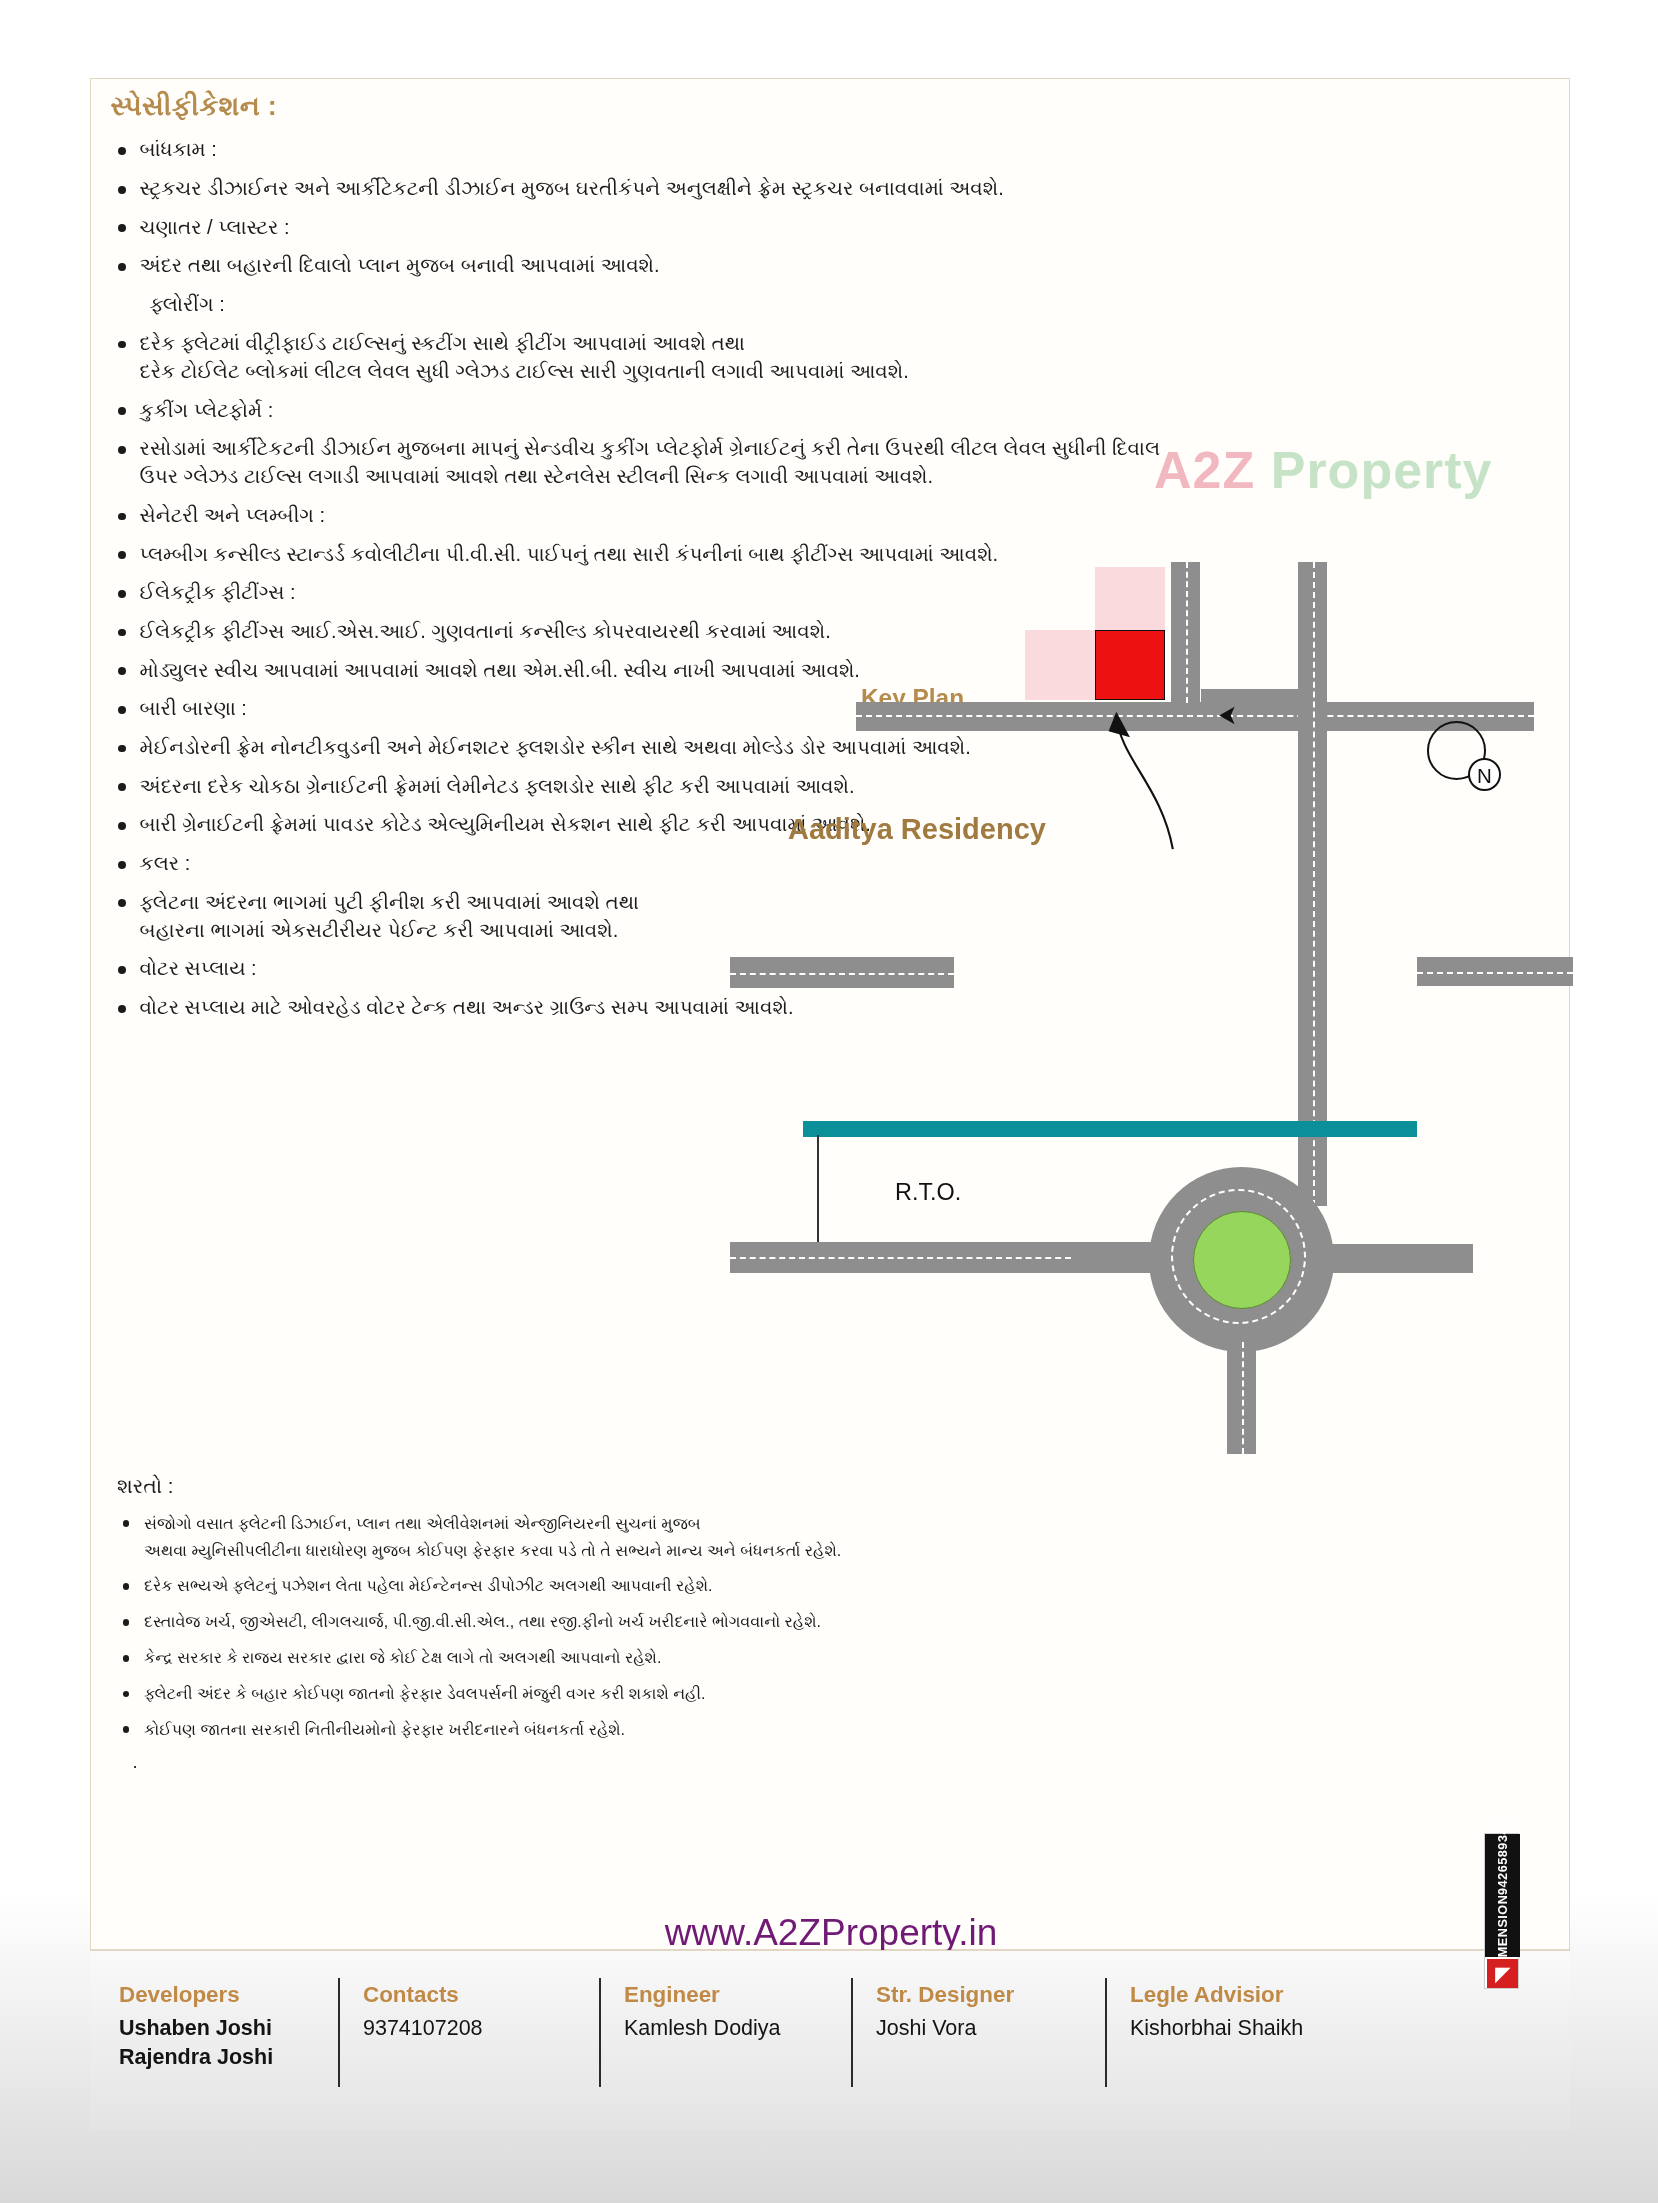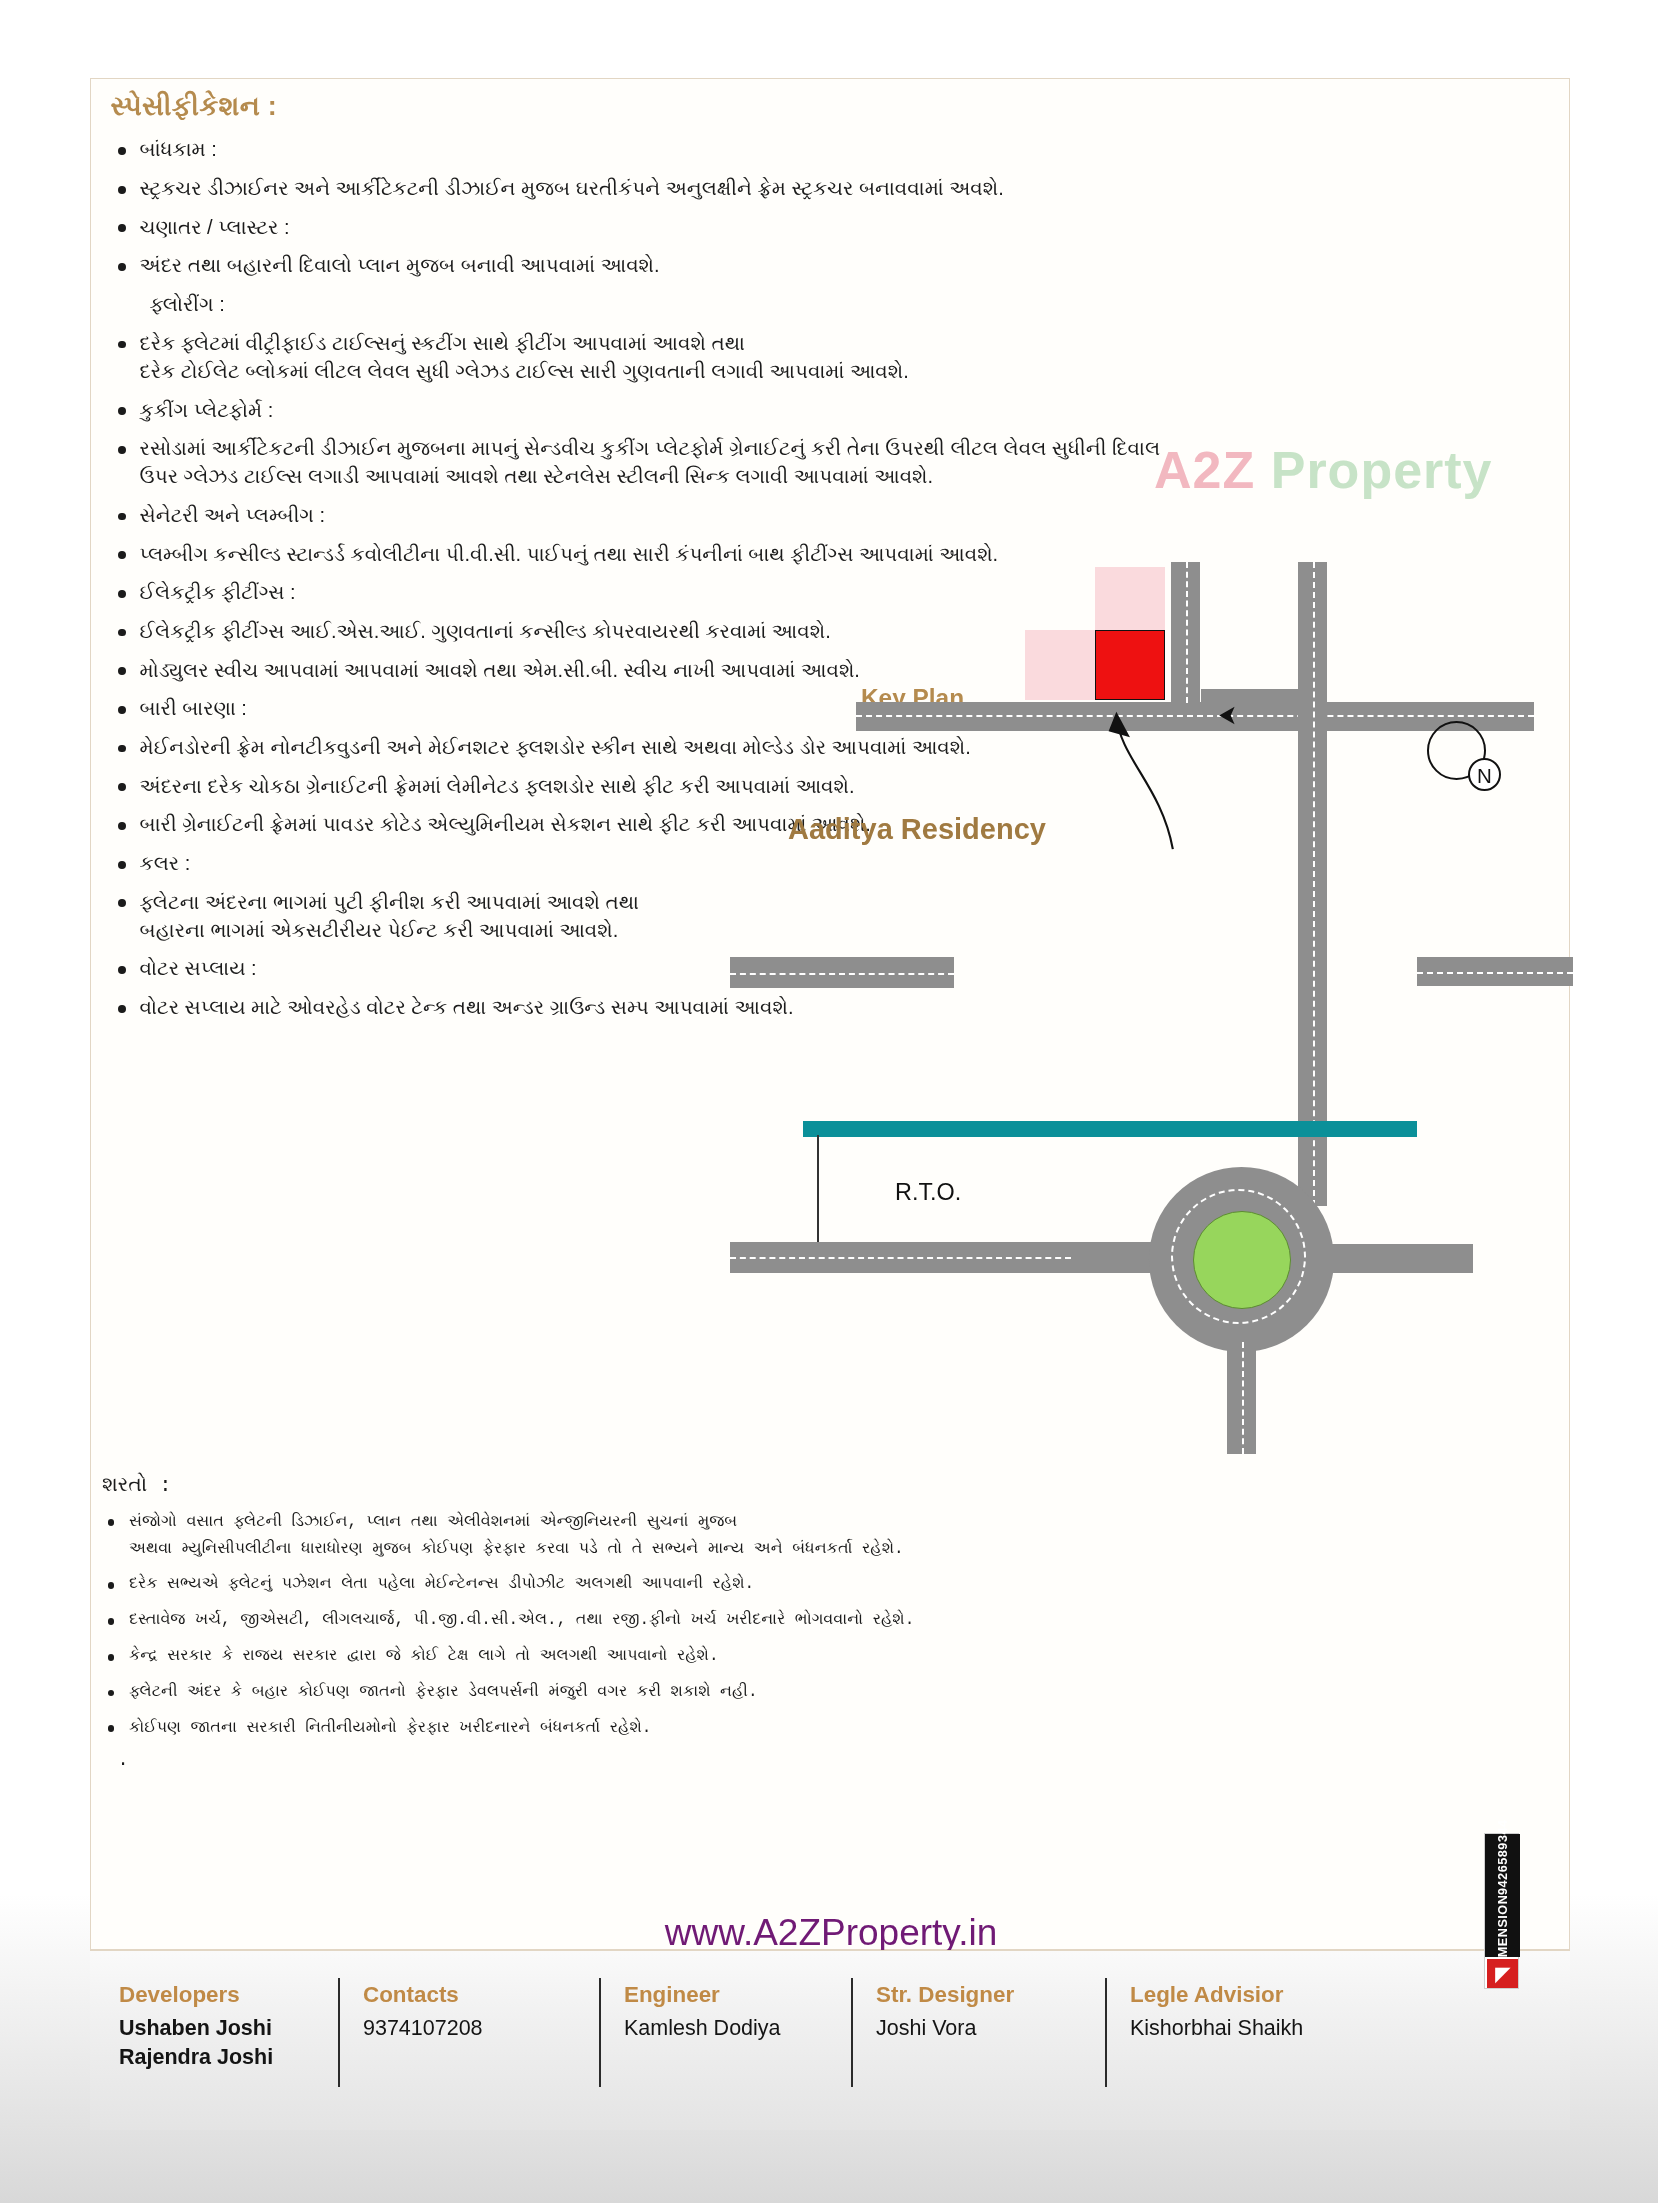--- a/index.html
+++ b/index.html
@@ -44,21 +44,21 @@
   }
   .li-row.bulleted::before {
     content:"";
     position:absolute; left:11.7px; top:11.7px;
     width:7.8px; height:7.8px; border-radius:50%; background:#1b1b1b;
   }
   .li-row.nobullet { padding-left:43px; }
   .li-row.head { font-weight:normal; }
 
   
-  #terms { position:absolute; left:5px; top:1395px; width:1170px;font-family:Liberation Mono, monospace; }
+  #terms { position:absolute; left:20px; top:1395px; width:1170px; }
   .terms-title { font-size:20.5px; color:#1b1b1b; margin:0 0 11.7px 5.9px; }
   .terms-row {
     position:relative; padding-left:33px;
     font-size:16px; color:#1b1b1b; line-height:27px;
     margin-bottom:8.8px; white-space:pre-line;
   }
   .terms-row::before {
     content:"";
     position:absolute; left:11.7px; top:10.7px;
     width:6.8px; height:6.8px; border-radius:50%; background:#1b1b1b;

